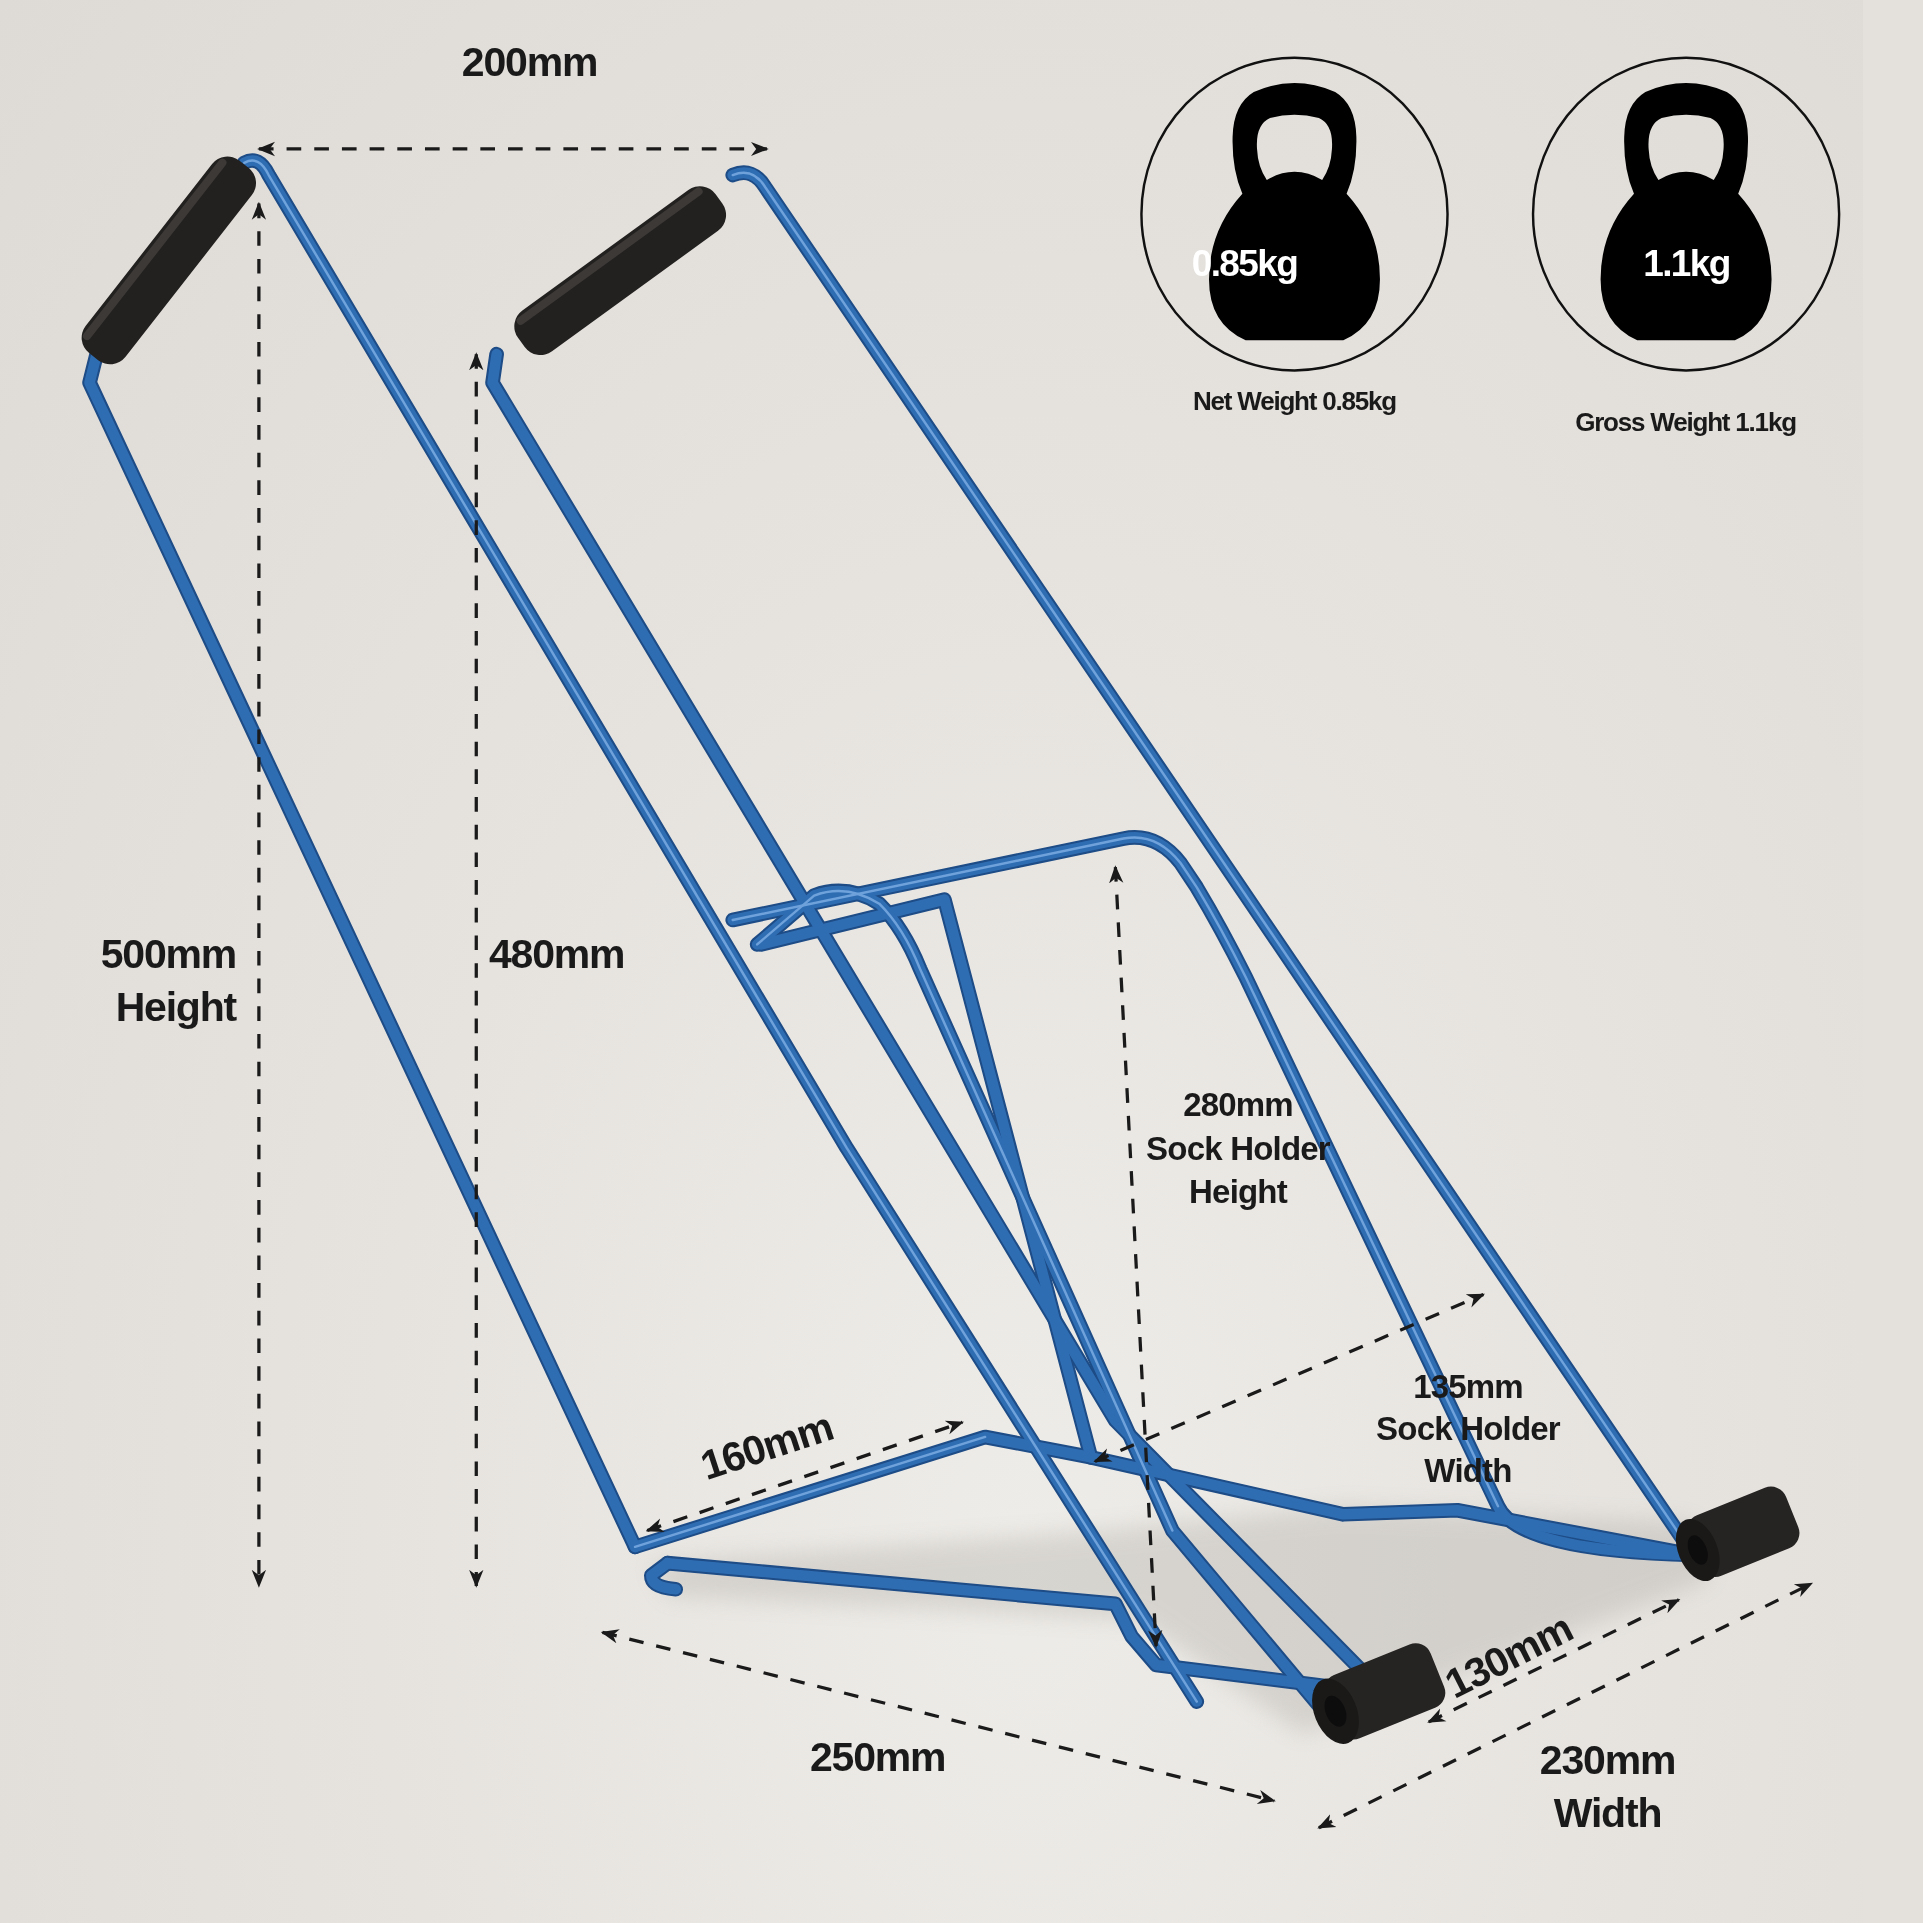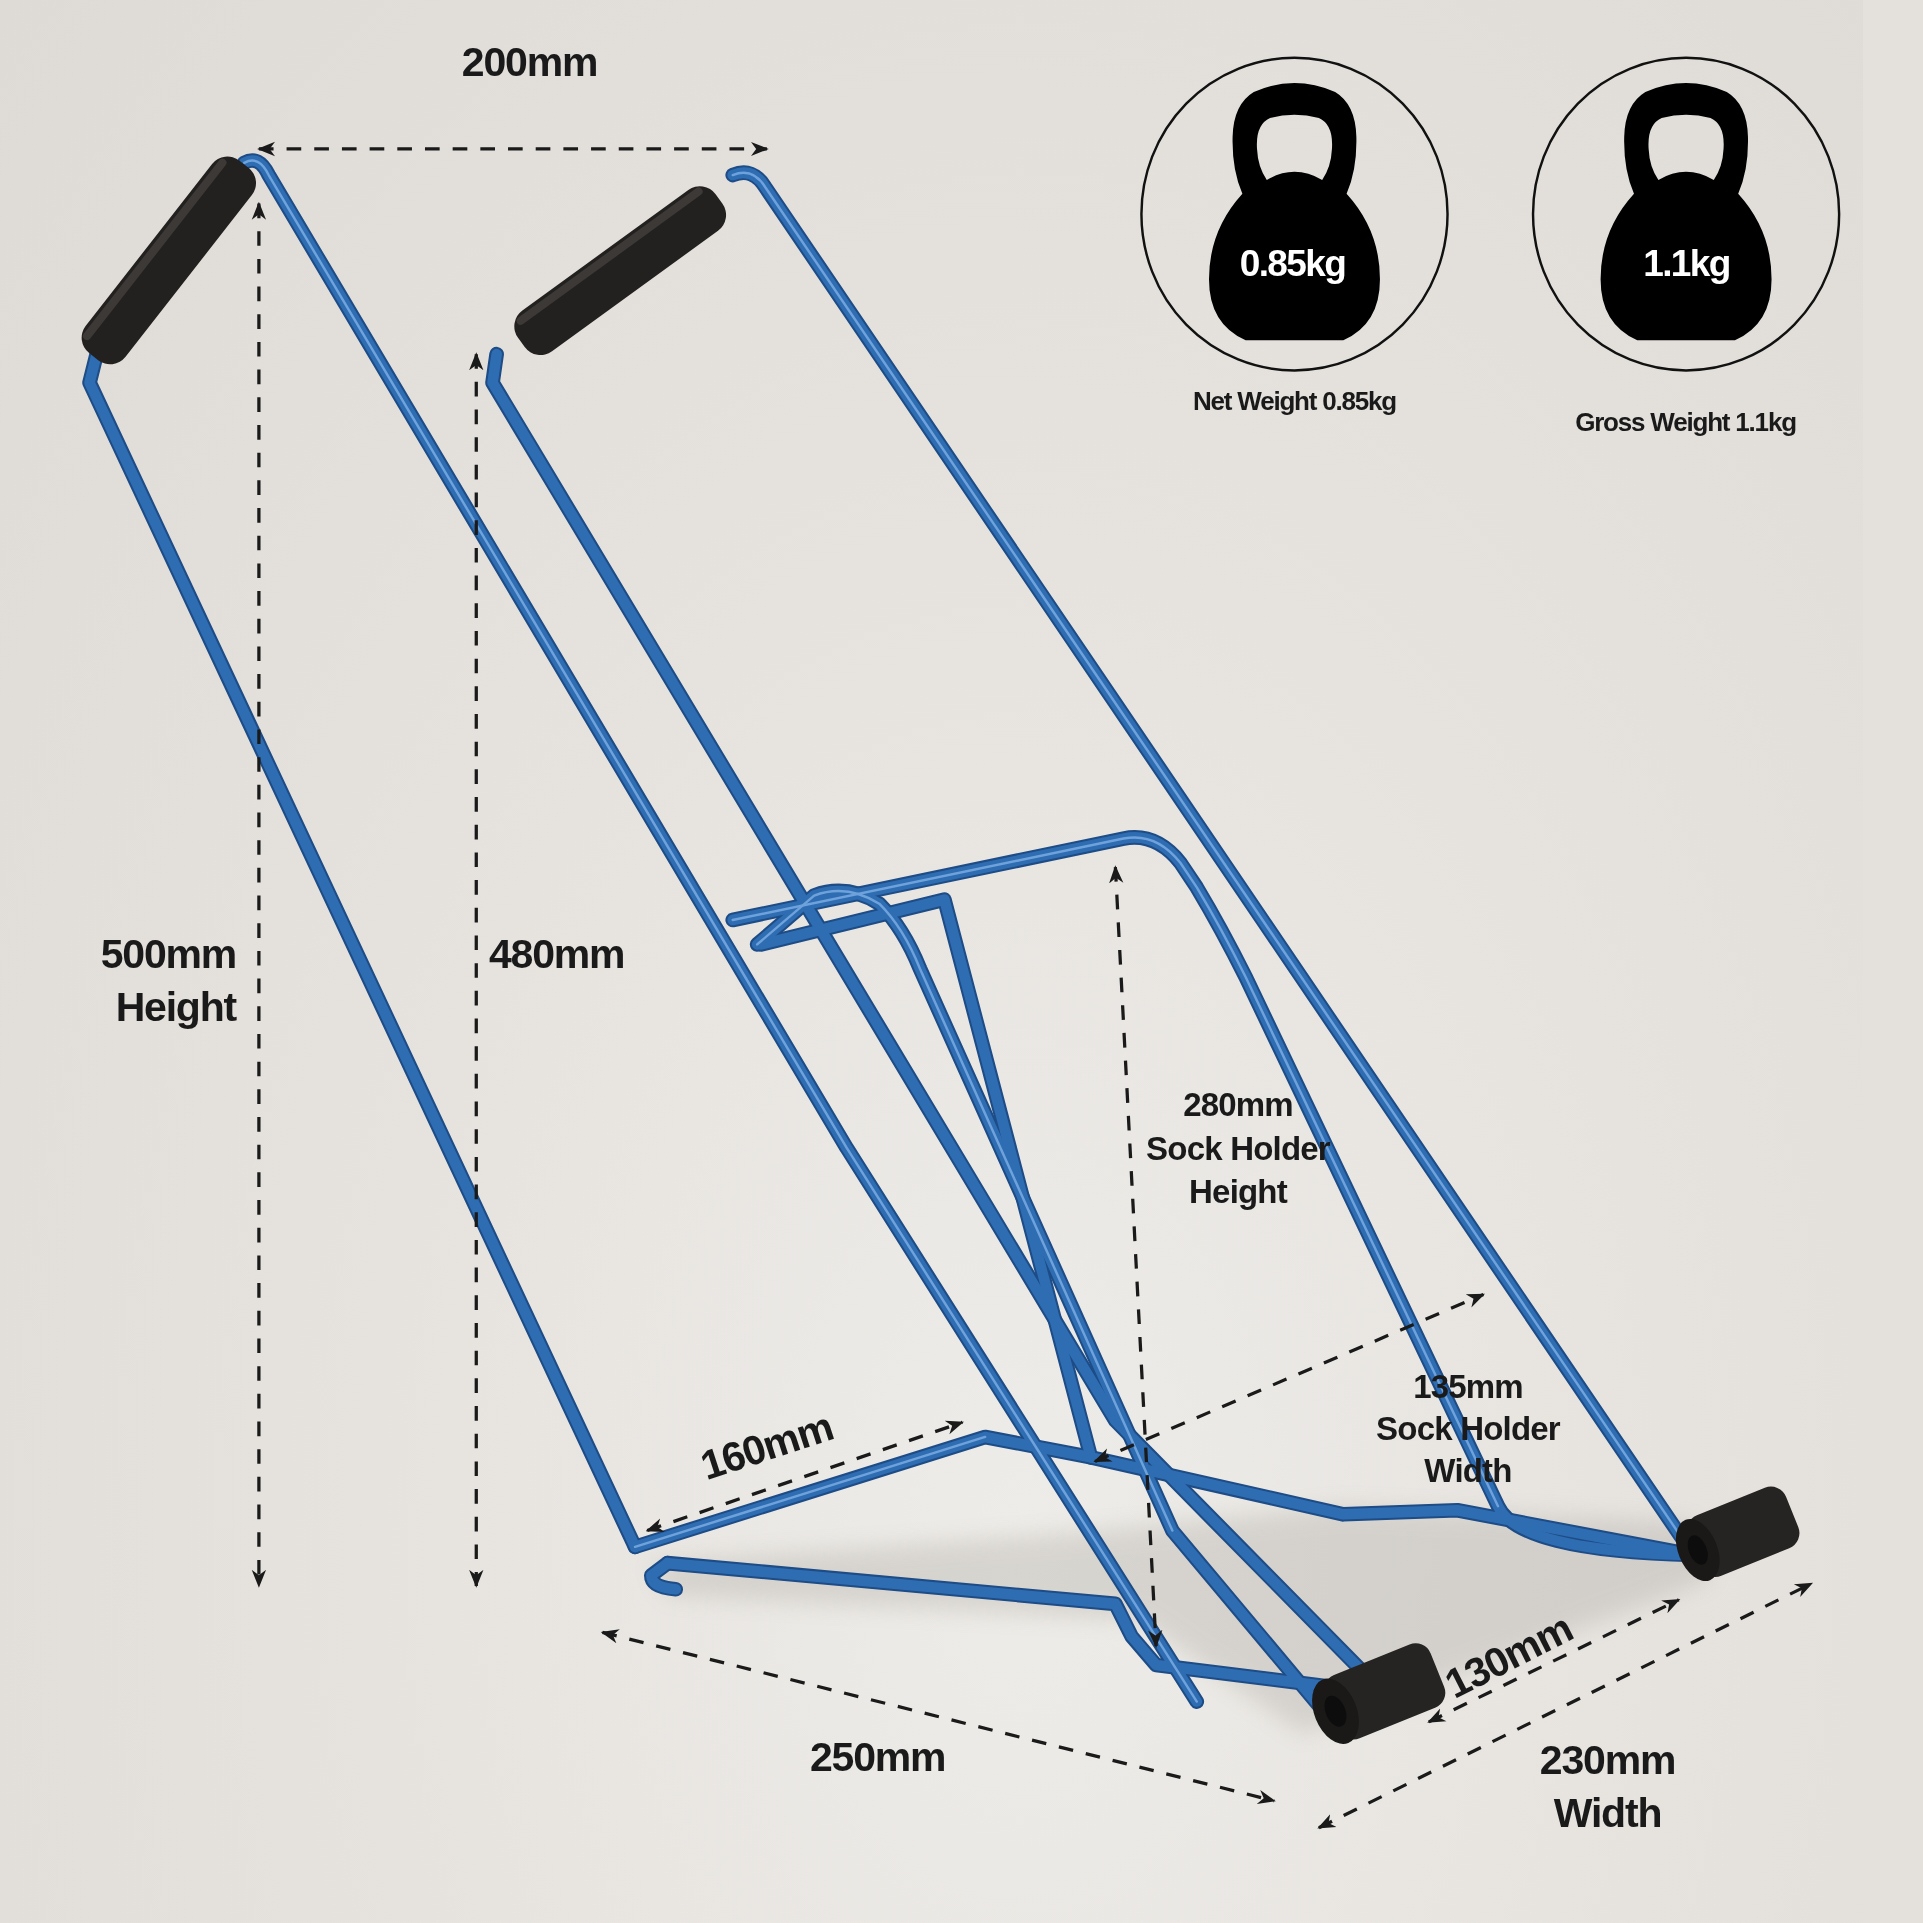--- a/index.html
+++ b/index.html
@@ -156,18 +156,18 @@
 
   <div class="lbl big" style="left:810px; top:1734px;">250mm</div>
 
   <div class="lbl big rot" style="left:1441px; top:1633px; transform: rotate(-27deg);">130mm</div>
 
   <div class="lbl big" style="left:1510px; top:1734px; width:195px; line-height:1.3;">
     <div>230mm</div>
     <div>Width</div>
   </div>
 
-  <div class="kb-text" style="left:1211px; top:243px;">0.85kg</div>
+  <div class="kb-text" style="left:1163px; top:243px;">0.85kg</div>
   <div class="kb-text" style="left:1605px; top:243px;">1.1kg</div>
   <div class="weight-caption" style="left:1140px; top:386px; width:309px;">Net Weight 0.85kg</div>
   <div class="weight-caption" style="left:1531px; top:407px; width:309px;">Gross Weight 1.1kg</div>
 </div>
 
 
 </body></html>

